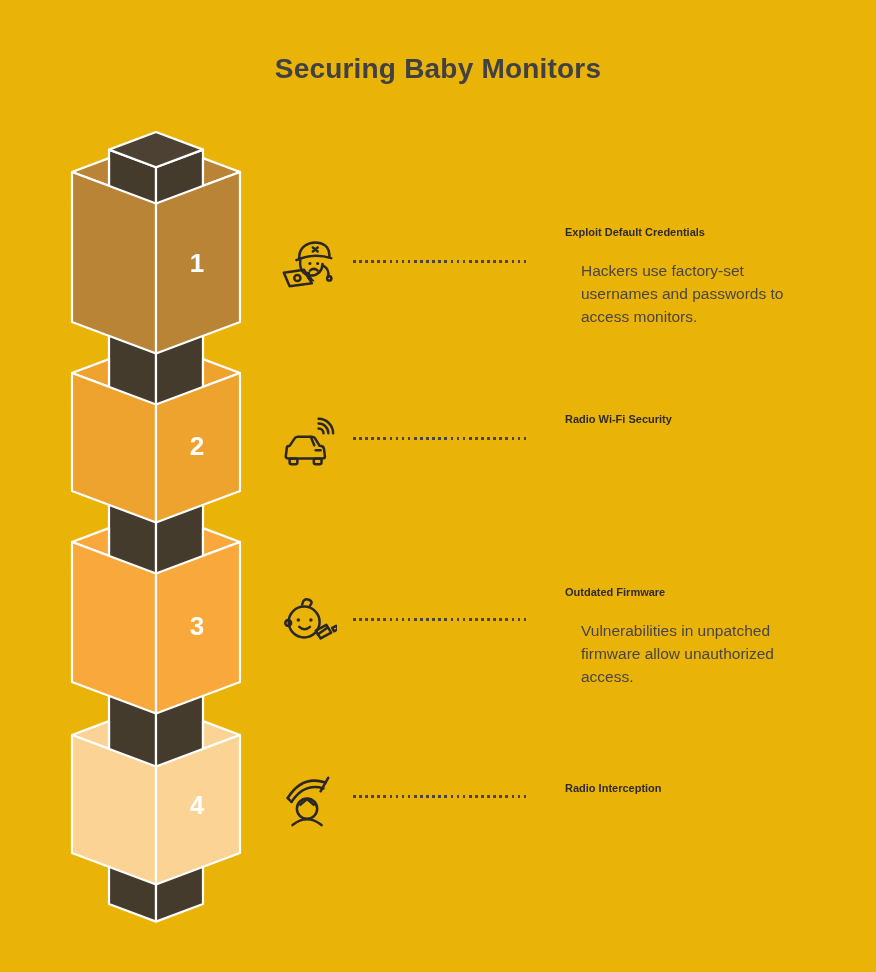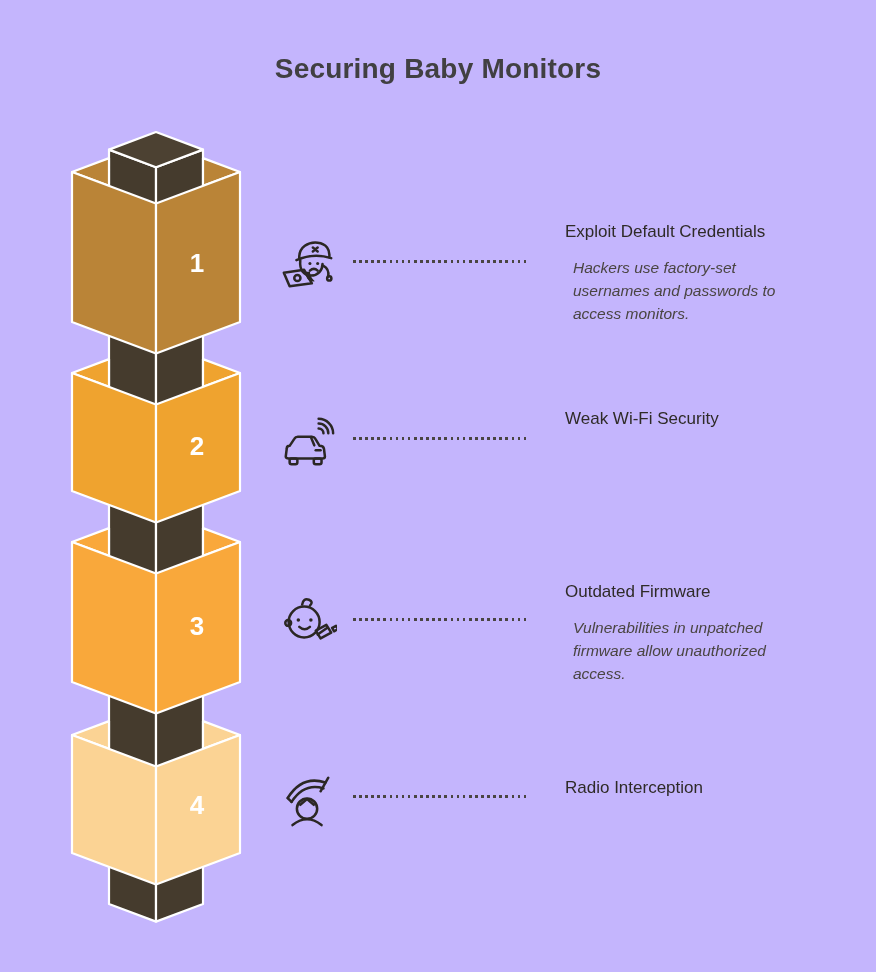--- a/index.html
+++ b/index.html
@@ -1,37 +1,37 @@
 <!DOCTYPE html>
 <html style="--title-color: #414042; --heading-color: #2F2B28; --body-color: #4A4542; --dot-color: #4A4542;"><head>
 <meta charset="utf-8">
 <style>
   html,body{margin:0;padding:0;background:#ffffff;}
   .canvas{
-    position:relative;width:876px;height:972px;background:#c4b5fd;
+    position:relative;width:876px;height:972px;background:#eab308;
     font-family:"Liberation Sans",sans-serif;overflow:hidden;
   }
   .title{
     position:absolute;top:53px;left:0;width:100%;text-align:center;
     font-size:28px;font-weight:bold;color:var(--title-color);letter-spacing:.2px;margin:0;
   }
   .tower{position:absolute;left:0;top:0;}
   .icon-box{position:absolute;width:58px;height:58px;}
   .icon-box svg{width:58px;height:58px;display:block;}
   .dots{
     position:absolute;left:353px;width:175px;height:3px;
     background-image:repeating-linear-gradient(to right,var(--dot-color) 0 2.6px,transparent 2.6px 6.1px);
   }
   .step-text{position:absolute;left:565px;width:252px;}
   .step-text h3{
-    margin:0 0 13px 0;font-size:17px;line-height:22px;font-weight:normal;
+    margin:0 0 13px 0;font-size:11px;line-height:22px;font-weight:bold;
     color:var(--heading-color);white-space:nowrap;
   }
   .step-text p{
-    margin:8px;font-size:15.5px;line-height:23px;color:var(--body-color);max-width:236px;font-style:italic;
+    margin:16px;font-size:15.5px;line-height:23px;color:var(--body-color);max-width:236px;
   }
 </style>
 </head>
 <body>
 
 <div class="canvas">
 
   <h1 class="title">Securing Baby Monitors</h1>
 
   <svg id="tower" class="tower" width="280" height="972" viewBox="0 0 280 972">
@@ -89,21 +89,21 @@
     <path fill="none" stroke="#2B2724" stroke-width="2.6" stroke-linecap="round" stroke-linejoin="round" d="M38,39.5 l5,0"></path>
     <rect fill="none" stroke="#2B2724" stroke-width="2.6" stroke-linecap="round" stroke-linejoin="round" x="11" y="48" width="8" height="6" rx="2"></rect>
     <rect fill="none" stroke="#2B2724" stroke-width="2.6" stroke-linecap="round" stroke-linejoin="round" x="36" y="48" width="8" height="6" rx="2"></rect>
     <path fill="none" stroke="#2B2724" stroke-width="2.6" stroke-linecap="round" stroke-linejoin="round" d="M41,17 A5,5 0 0 1 46,22"></path>
     <path fill="none" stroke="#2B2724" stroke-width="2.6" stroke-linecap="round" stroke-linejoin="round" d="M41,12 A10,10 0 0 1 51,22"></path>
     <path fill="none" stroke="#2B2724" stroke-width="2.6" stroke-linecap="round" stroke-linejoin="round" d="M41,7 A15,15 0 0 1 56,22"></path>
   </svg>
     </span>
   <div class="dots" style="top:437px"></div>
   <div class="step-text" style="top:408px">
-    <h3>Weak Wi-Fi Security</h3>
+    <h3>Radio Wi-Fi Security</h3>
   </div>
 
   <span class="icon-box" style="left:279px;top:593px">
       <svg viewBox="0 0 60 60" xmlns="http://www.w3.org/2000/svg">
     <circle fill="none" stroke="#2B2724" stroke-width="2.6" stroke-linecap="round" stroke-linejoin="round" cx="26" cy="30" r="16"></circle>
     <path fill="none" stroke="#2B2724" stroke-width="2.6" stroke-linecap="round" stroke-linejoin="round" d="M24,12 Q25,5 31,7 Q36,9 32,13"></path>
     <circle fill="none" stroke="#2B2724" stroke-width="2.6" stroke-linecap="round" stroke-linejoin="round" cx="9.5" cy="31" r="3"></circle>
     <circle cx="20" cy="28" r="1.8" fill="#2B2724"></circle>
     <circle cx="33" cy="28" r="1.8" fill="#2B2724"></circle>
     <path fill="none" stroke="#2B2724" stroke-width="2.6" stroke-linecap="round" stroke-linejoin="round" d="M21,35 Q26.5,40 32,35"></path>

